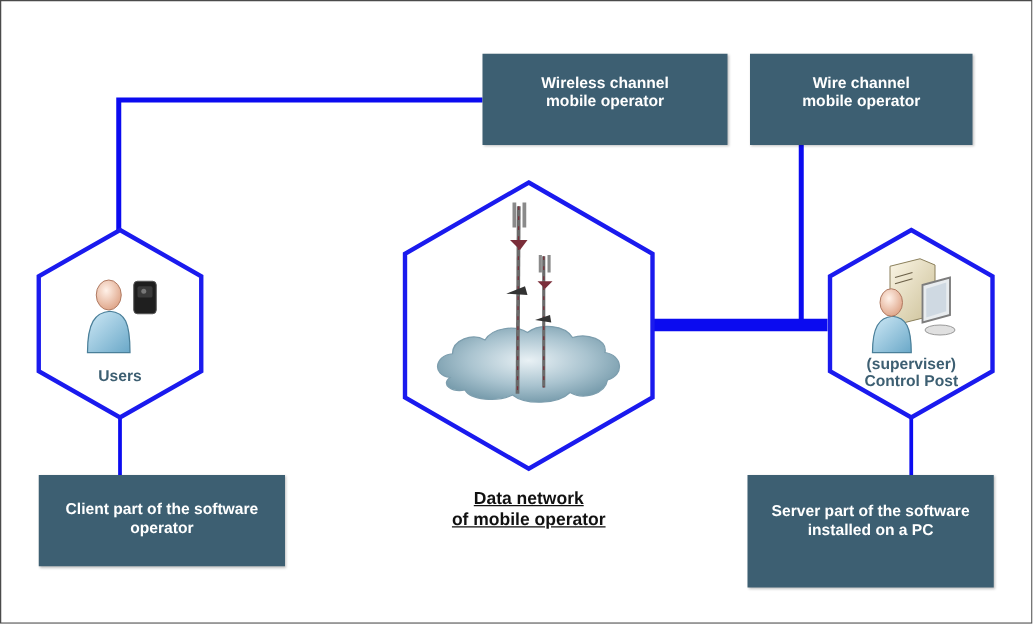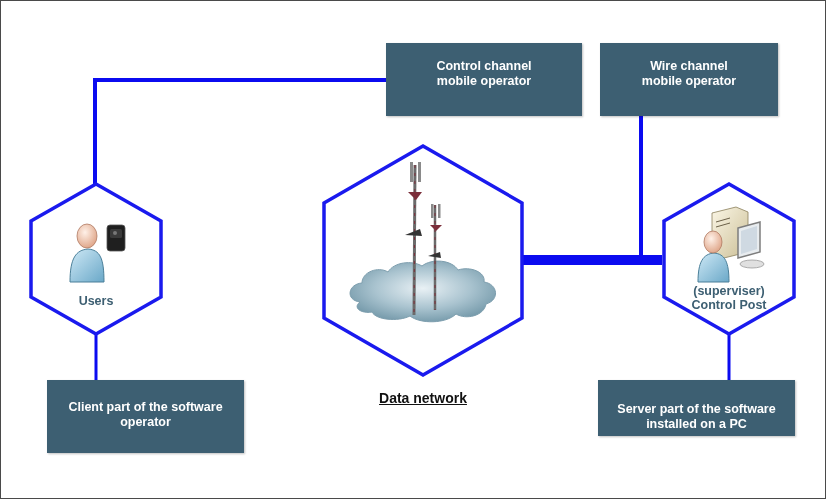--- a/index.html
+++ b/index.html
@@ -99,41 +99,42 @@
       <ellipse cx="752" cy="264" rx="12" ry="4" fill="#e0e0e0" stroke="#999" stroke-width="0.8"></ellipse>
     </g>
     <g>
       <path d="M698,282 C698,262 703,254 714,253 C725,254 729,262 729,282 Z" fill="url(#personGrad)" stroke="#4a7f99" stroke-width="1"></path>
       <ellipse cx="713" cy="242" rx="9" ry="11" fill="url(#headGrad)" stroke="#b07a62" stroke-width="0.8"></ellipse>
     </g>
   </g>
 </svg>
 
 <div class="box" style="left:386px; top:43px; width:196px; height:73px; padding-top:16px; box-sizing:border-box;">
-  <span>Control channel</span>
+  <span>Wireless channel</span>
   <span>mobile operator</span>
 </div>
 
 <div class="box" style="left:600px; top:43px; width:178px; height:73px; padding-top:16px; box-sizing:border-box;">
   <span>Wire channel</span>
   <span>mobile operator</span>
 </div>
 
-<div class="box" style="left:31px; top:380px; width:197px; height:73px; padding-top:20px; box-sizing:border-box;margin-left:16px;">
+<div class="box" style="left:31px; top:380px; width:197px; height:73px; padding-top:20px; box-sizing:border-box;">
   <span>Client part of the software</span>
   <span>operator</span>
 </div>
 
-<div class="box" style="left:598px; top:380px; width:197px; height:56px; padding-top:22px; box-sizing:border-box;">
+<div class="box" style="left:598px; top:380px; width:197px; height:90px; padding-top:22px; box-sizing:border-box;">
   <span>Server part of the software</span>
   <span>installed on a PC</span>
 </div>
 
 <div class="hex-label" style="left:56px; top:294px; width:80px;">Users</div>
 
 <div class="hex-label" style="left:664px; top:284px; width:130px;">
   <div>(superviser)</div>
   <div>Control Post</div>
 </div>
 
 <div class="caption" style="left:323px; top:390px; width:200px;text-decoration:underline;">
   <div>Data network</div>
+  <div>of mobile operator</div>
 </div>
 
 </body></html>

